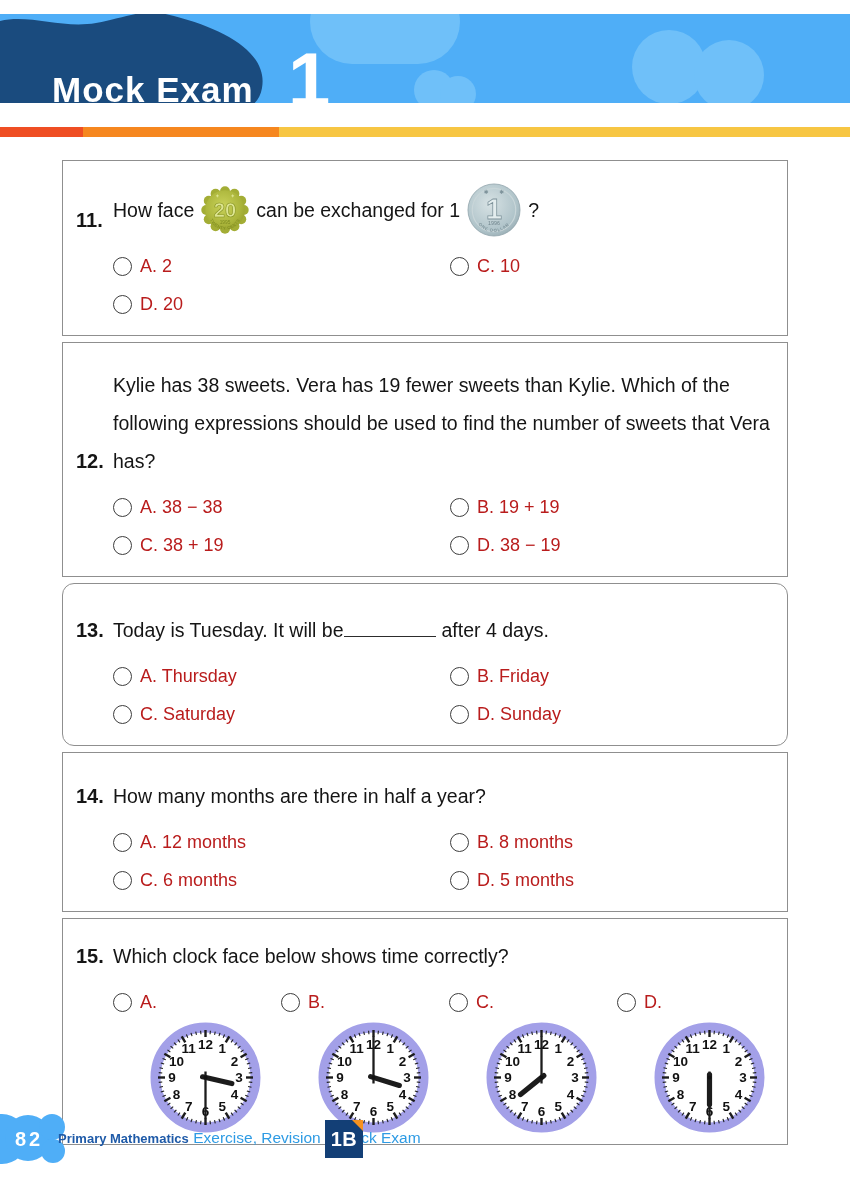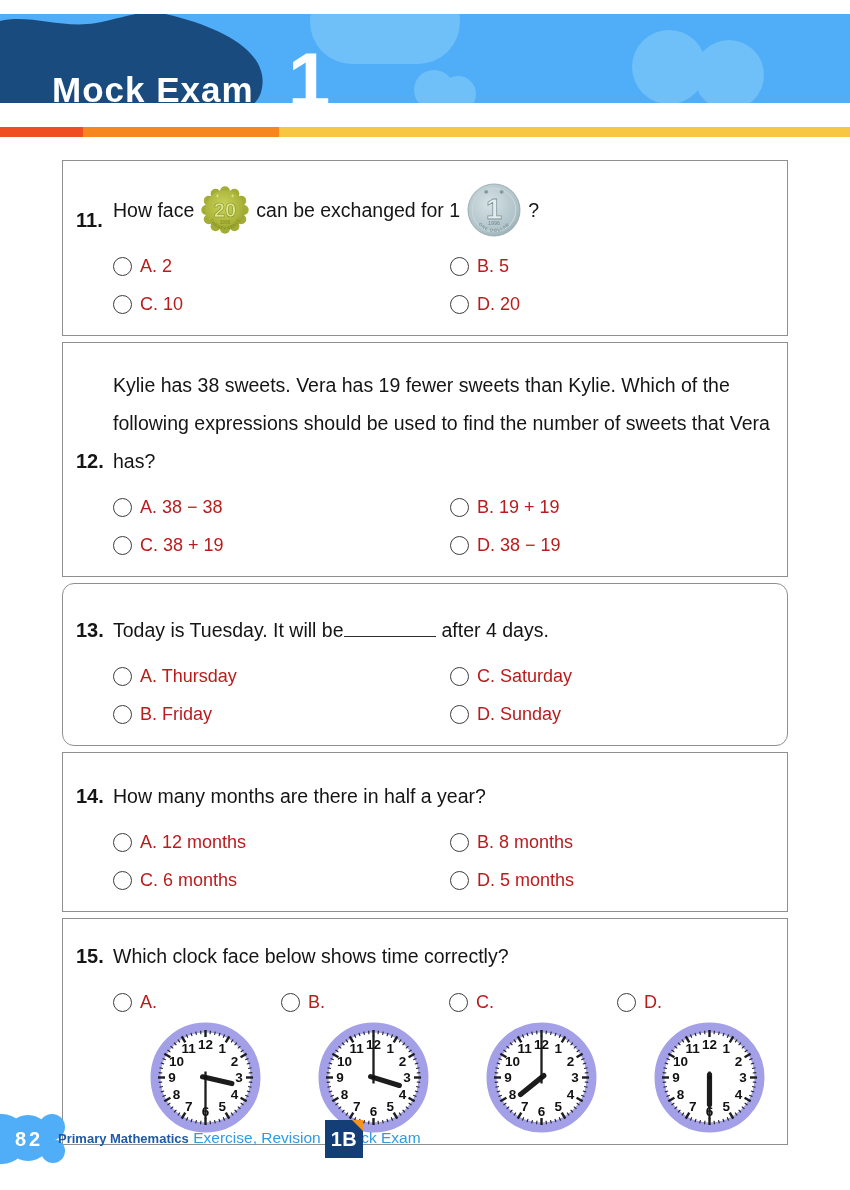--- a/index.html
+++ b/index.html
@@ -160,24 +160,20 @@
           <span>?</span>
         </div>
       </div>
       <div class="options">
           <div class="opt">
             <span class="radio"></span>
             <span class="opt-label">A. 2</span>
           </div>
           <div class="opt">
             <span class="radio"></span>
-            <span class="opt-label">B. 5</span>
-          </div>
-          <div class="opt">
-            <span class="radio"></span>
             <span class="opt-label">C. 10</span>
           </div>
           <div class="opt">
             <span class="radio"></span>
             <span class="opt-label">D. 20</span>
           </div>
         </div>
     </section>
 
     <section class="qbox qbox-12">
@@ -212,25 +208,25 @@
           <span>Today is Tuesday. It will be</span><span class="blank-line"></span><span>after 4 days.</span>
         </div>
       </div>
       <div class="options">
           <div class="opt">
             <span class="radio"></span>
             <span class="opt-label">A. Thursday</span>
           </div>
           <div class="opt">
             <span class="radio"></span>
+            <span class="opt-label">B. Friday</span>
+          </div>
+          <div class="opt">
+            <span class="radio"></span>
             <span class="opt-label">C. Saturday</span>
-          </div>
-          <div class="opt">
-            <span class="radio"></span>
-            <span class="opt-label">B. Friday</span>
           </div>
           <div class="opt">
             <span class="radio"></span>
             <span class="opt-label">D. Sunday</span>
           </div>
         </div>
     </section>
 
     <section class="qbox qbox-14">
       <div class="qrow">

